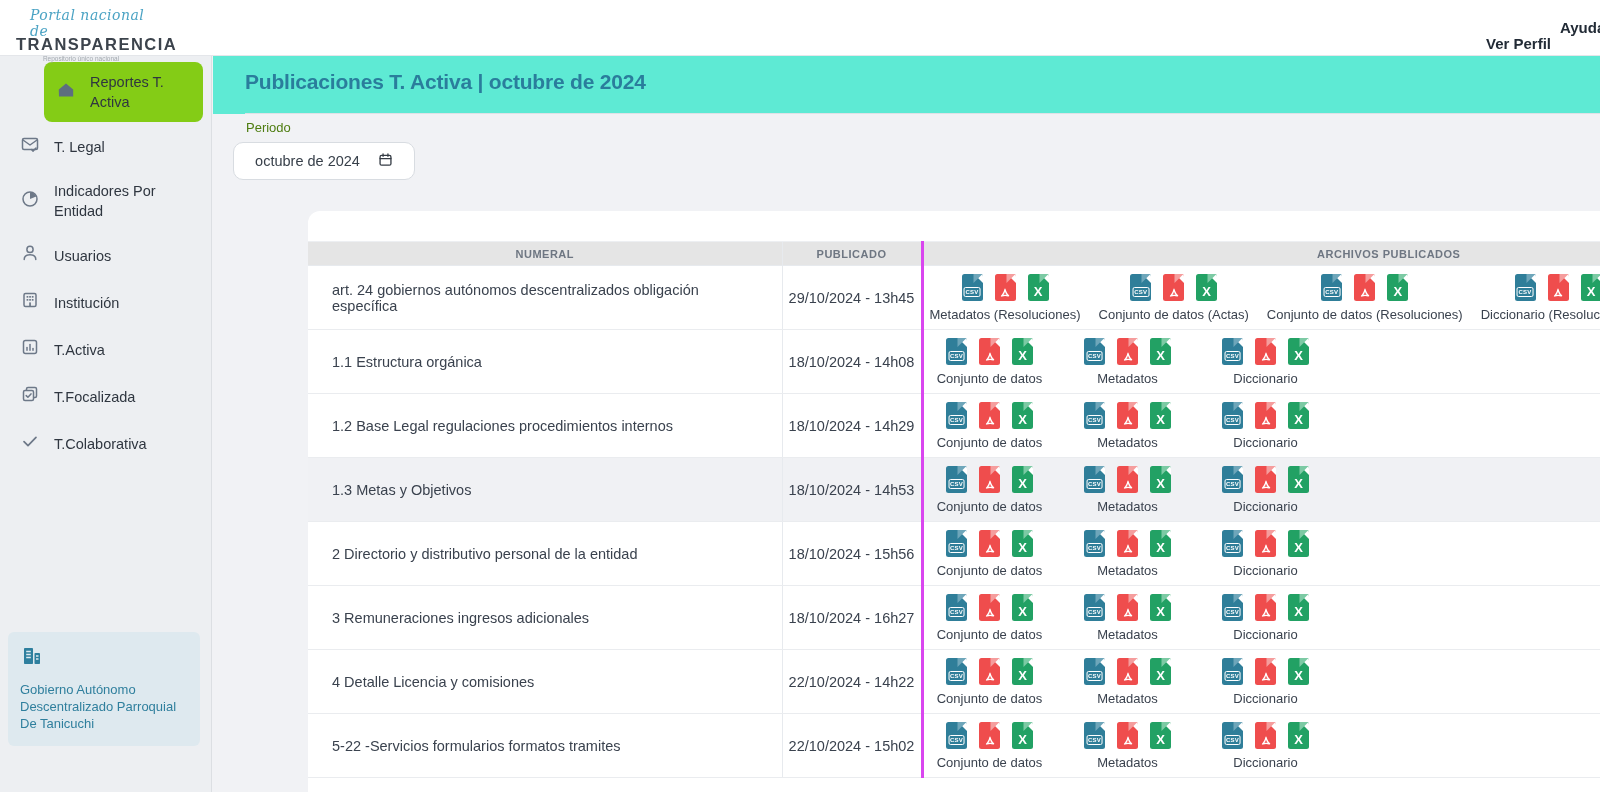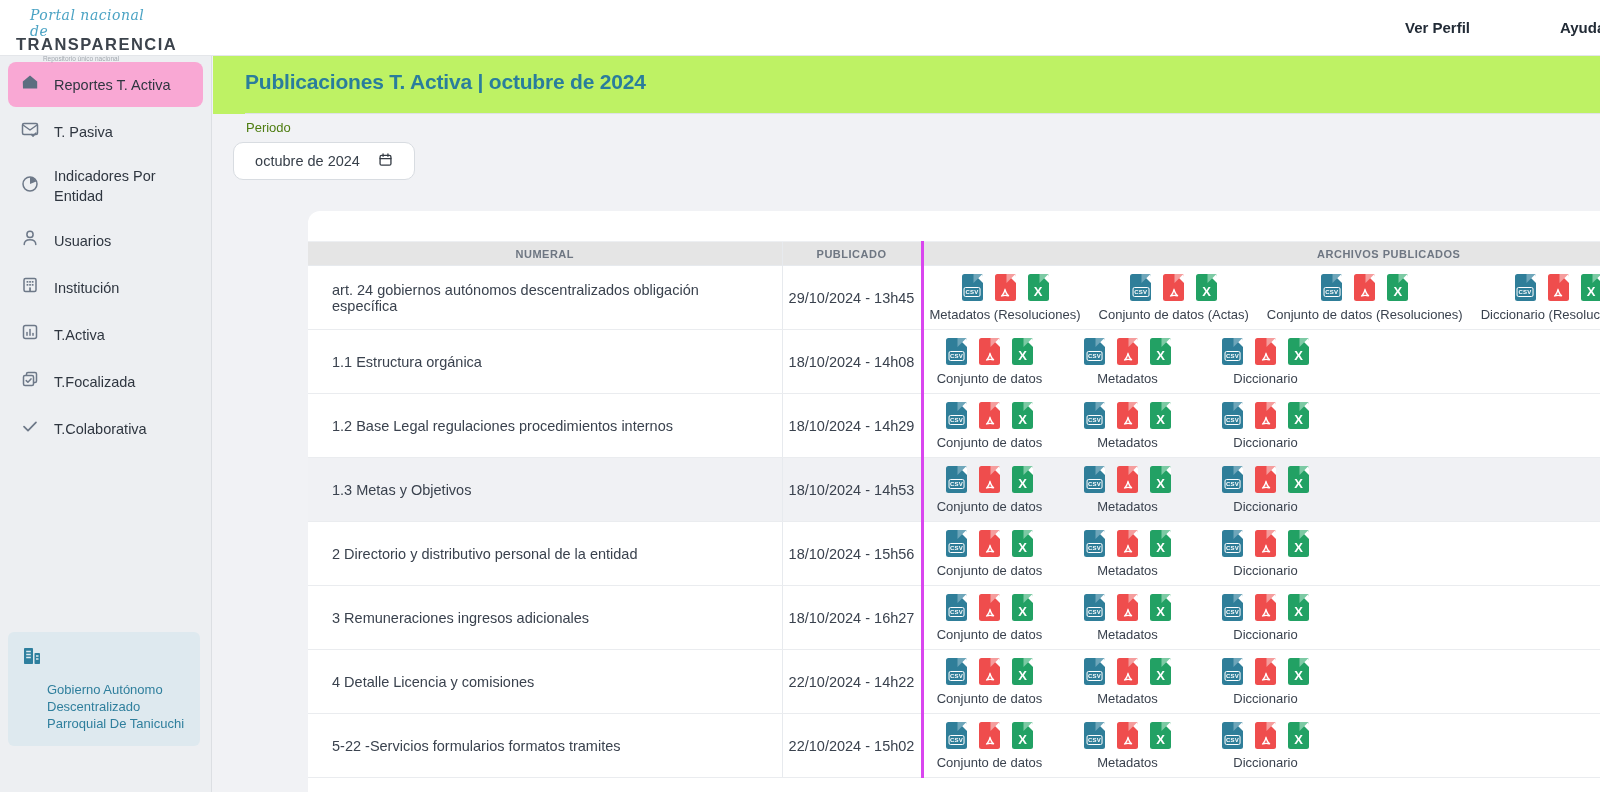--- a/index.html
+++ b/index.html
@@ -8,38 +8,38 @@
 
   
   .topbar { position:absolute; top:0; left:0; width:1600px; height:56px; background:#ffffff;
             border-bottom:1px solid #e4e6ea; z-index:20; }
   .logo { position:absolute; left:16px; top:7px; width:130px; text-align:left; }
   .logo-script { font-family:"DejaVu Serif", serif; font-style:italic; font-size:14px;
                  color:#4ba3c4; letter-spacing:.5px; margin-left:14px; margin-bottom:-4px; }
   .logo-name { font-size:16.5px; font-weight:bold; color:#3c434c; letter-spacing:1.5px; }
   .logo-tag { font-size:6.5px; color:#a2a8af; text-align:center; margin-top:1px; }
   .topbar-action { position:absolute; top:19px; font-size:15px; font-weight:600; color:#222b36; cursor:pointer; }
-  .action-profile { left:1405px; }
+  .action-profile { left:1486px;margin-top:16px; }
   .action-help { left:1560px; }
 
   
   .sidebar { position:absolute; top:56px; left:0; width:212px; height:736px; background:#edeff2;
              border-right:1px solid #dcdfe3; z-index:10; }
   .side-nav { padding:6px 8px 0 8px; display:flex; flex-direction:column; gap:2px; }
   .s-item { display:flex; align-items:center; gap:14px; padding:10px 12px; border-radius:8px;
             color:#2f3640; font-size:14.5px; line-height:20px; cursor:pointer; }
-  .s-item.active { background:#f9a8d4; }
+  .s-item.active { background:#84cc16;margin-left:36px; }
   .s-item svg { flex:0 0 auto; }
   .entity-card { position:absolute; left:8px; top:576px; width:192px; background:#dee9ef;
                  border-radius:6px; padding:12px 12px 14px 12px; }
-  .entity-name { margin-top:9px; font-size:13px; line-height:17px; color:#2f7f9d;margin-left:27px; }
+  .entity-name { margin-top:9px; font-size:13px; line-height:17px; color:#2f7f9d; }
 
   
   .main { position:absolute; top:56px; left:213px; width:1387px; height:736px; background:#f1f2f5; }
-  .title-band { position:absolute; top:0; left:0; right:0; height:58px; background:#bef264; }
+  .title-band { position:absolute; top:0; left:0; right:0; height:58px; background:#5eead4; }
   .page-title { position:absolute; left:32px; top:14px; font-size:21px; font-weight:bold;
                 color:#2a7d9c; letter-spacing:-.2px; }
   .title-divider { position:absolute; top:57px; left:32px; right:0; height:1px; background:#dfe2e7; }
 
   .period-label { position:absolute; left:33px; top:64px; font-size:13px; color:#4d7c0f; }
   .period-input { position:absolute; left:20px; top:86px; width:182px; height:38px; background:#ffffff;
                   border:1px solid #d8dce1; border-radius:10px; display:flex; align-items:center;
                   justify-content:center; gap:18px; font-size:14.5px; color:#38404a; cursor:pointer; }
 
   
@@ -105,21 +105,21 @@
     </div>
 
     <div class="s-item">
       <span>
         <svg width="20" height="20" viewBox="0 0 20 20" fill="none" stroke="#6d7888" stroke-width="1.5" stroke-linecap="round" stroke-linejoin="round">
           <rect x="2.5" y="4.5" width="15" height="11" rx="1.5"></rect>
             <path d="M3 6 L10 11 L17 6"></path>
             <path d="M11.5 15.5 l1.6 1.6 L16 14"></path>
           </svg>
       </span>
-      <span>T. Pasiva</span>
+      <span>T. Legal</span>
     </div>
 
     <div class="s-item">
       <span>
         <svg width="20" height="20" viewBox="0 0 20 20" fill="none" stroke="#6d7888" stroke-width="1.5">
           <circle cx="10" cy="10" r="7"></circle>
             <path d="M10 10 L10 3.2 A6.8 6.8 0 0 1 16.2 7.6 Z" fill="#6d7888" stroke="none"></path>
           </svg>
       </span>
       <span>Indicadores Por Entidad</span>

